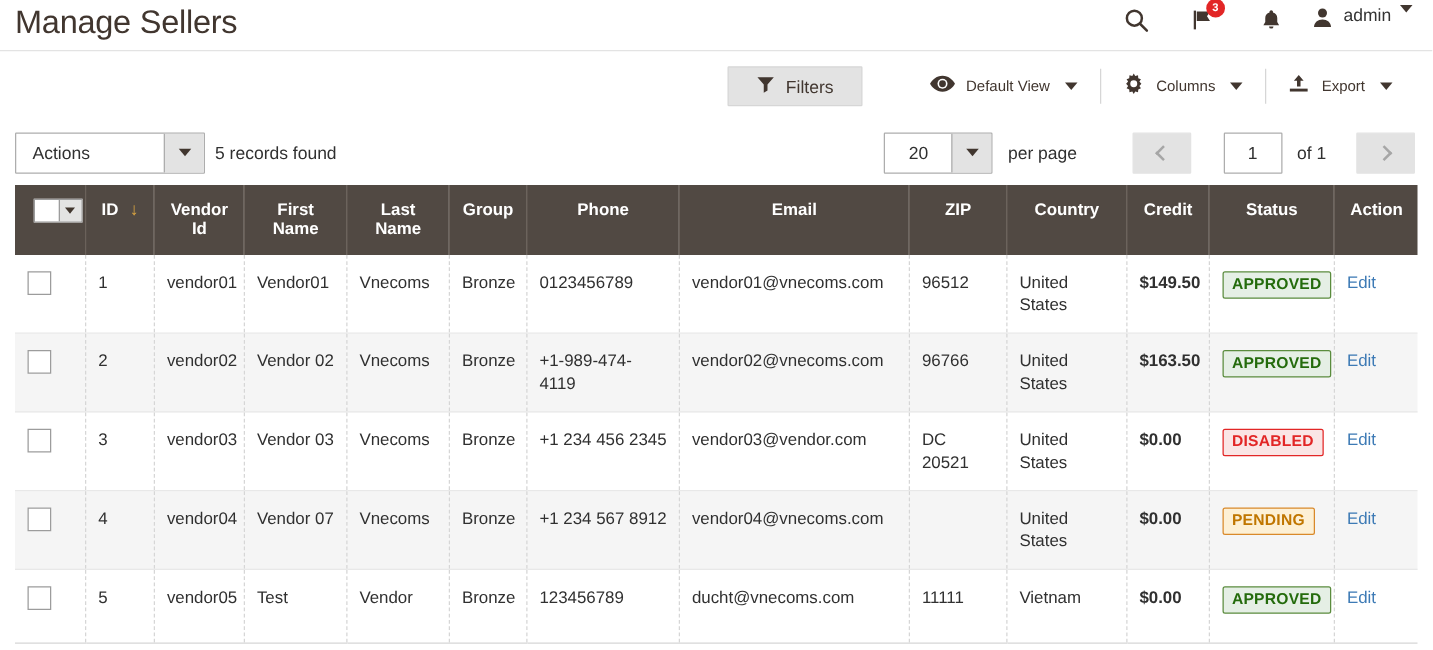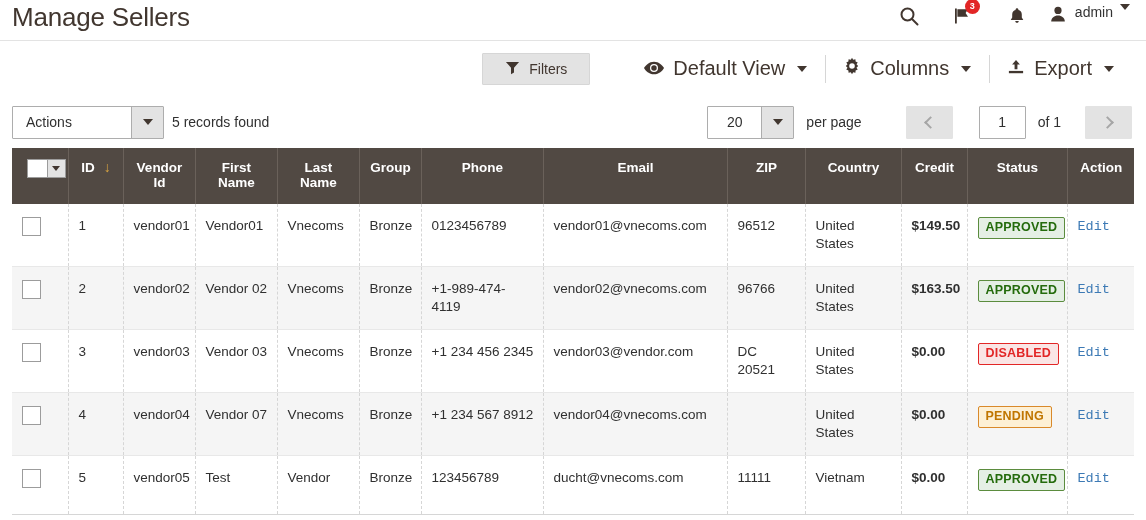--- a/index.html
+++ b/index.html
@@ -104,21 +104,21 @@
     padding: 0 22px;
     font-size: 14px;
     color: #41362f;
     cursor: pointer;
     margin-right: 36px;
   }
   .tb-group {
     display: flex;
     align-items: center;
     gap: 9px;
-    font-size: 20px;
+    font-size: 12px;
     color: #41362f;
     cursor: pointer;
     padding: 0 18px;
     height: 32px;
     position: relative;
   }
   .tb-group.sep::before {
     content: "";
     position: absolute;
     left: 0; top: 2px;
@@ -353,21 +353,20 @@
   }
   .badge.pending {
     background: #fdf0d5;
     border: 1px solid #d9892a;
     color: #c07600;
   }
   .edit-link {
     color: #3d7ab5;
     text-decoration: none;
     cursor: pointer;
-    font-family: Liberation Mono, monospace;
   }
 
   
   .w-check   { width: 56px; }
   .w-id      { width: 55px; }
   .w-vendor  { width: 72px; }
   .w-first   { width: 82px; }
   .w-last    { width: 82px; }
   .w-group   { width: 62px; }
   .w-phone   { width: 122px; }

